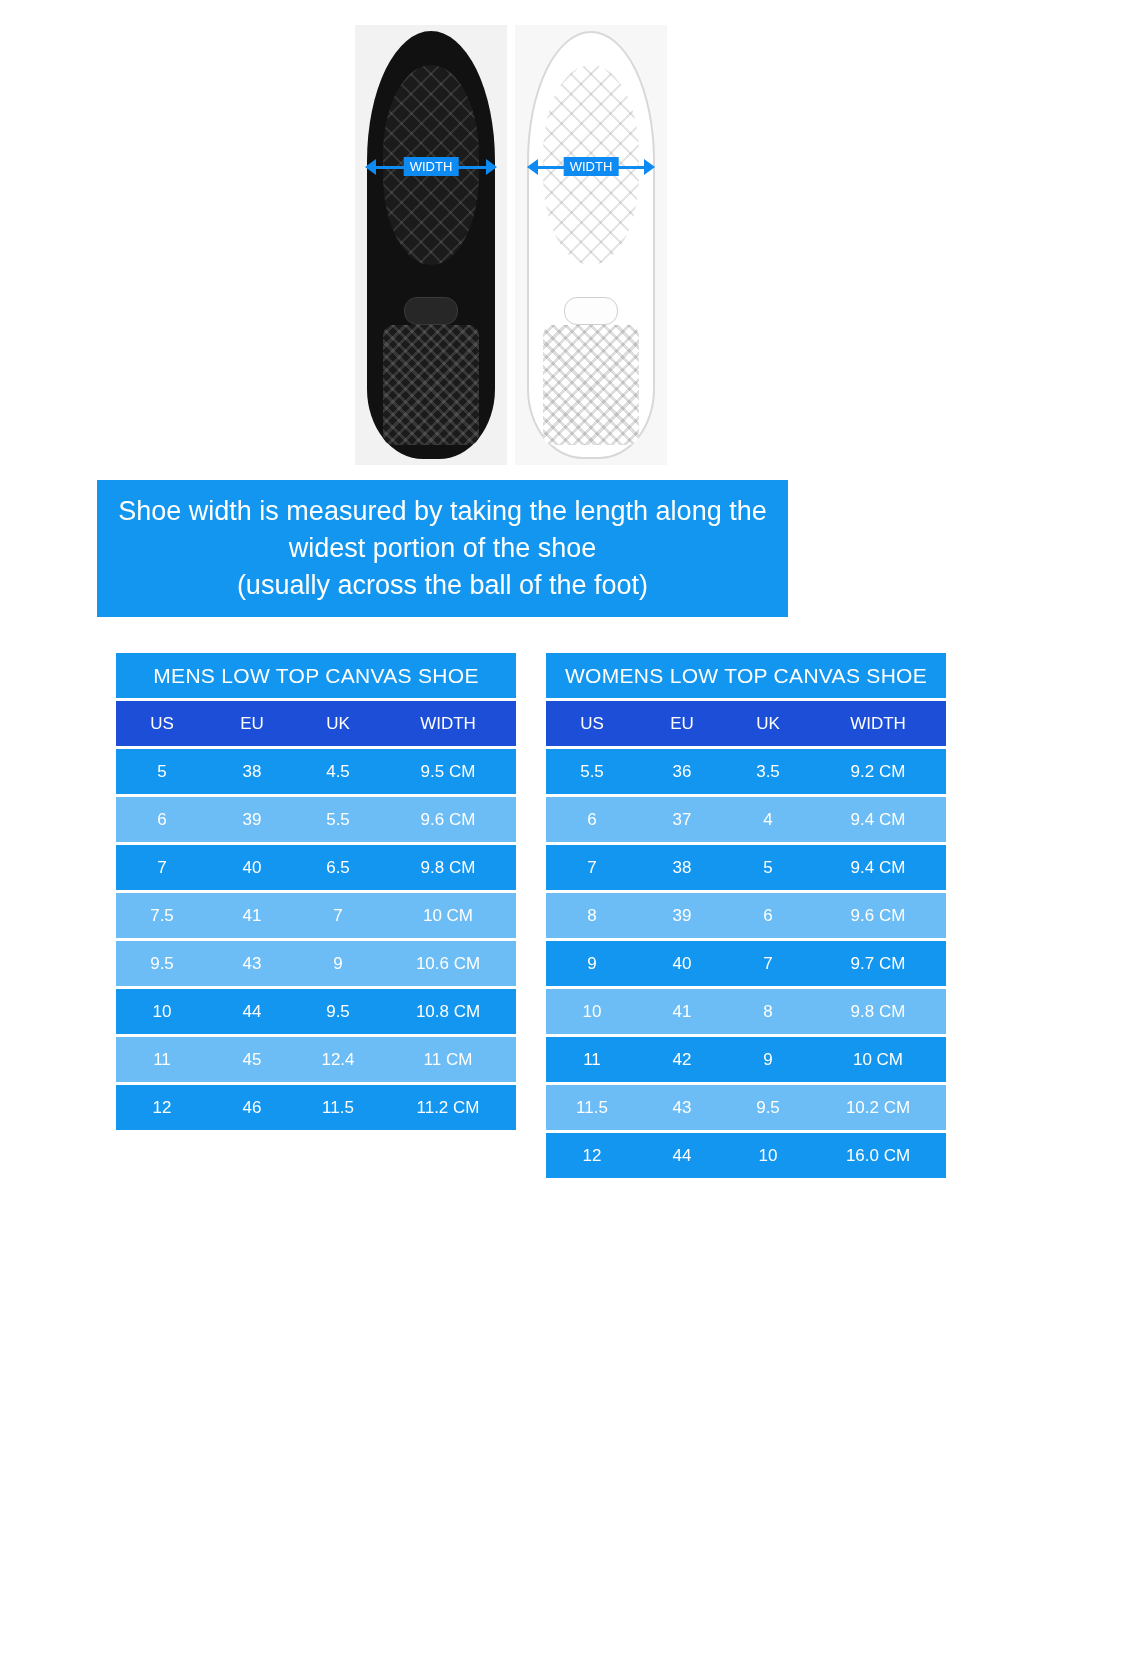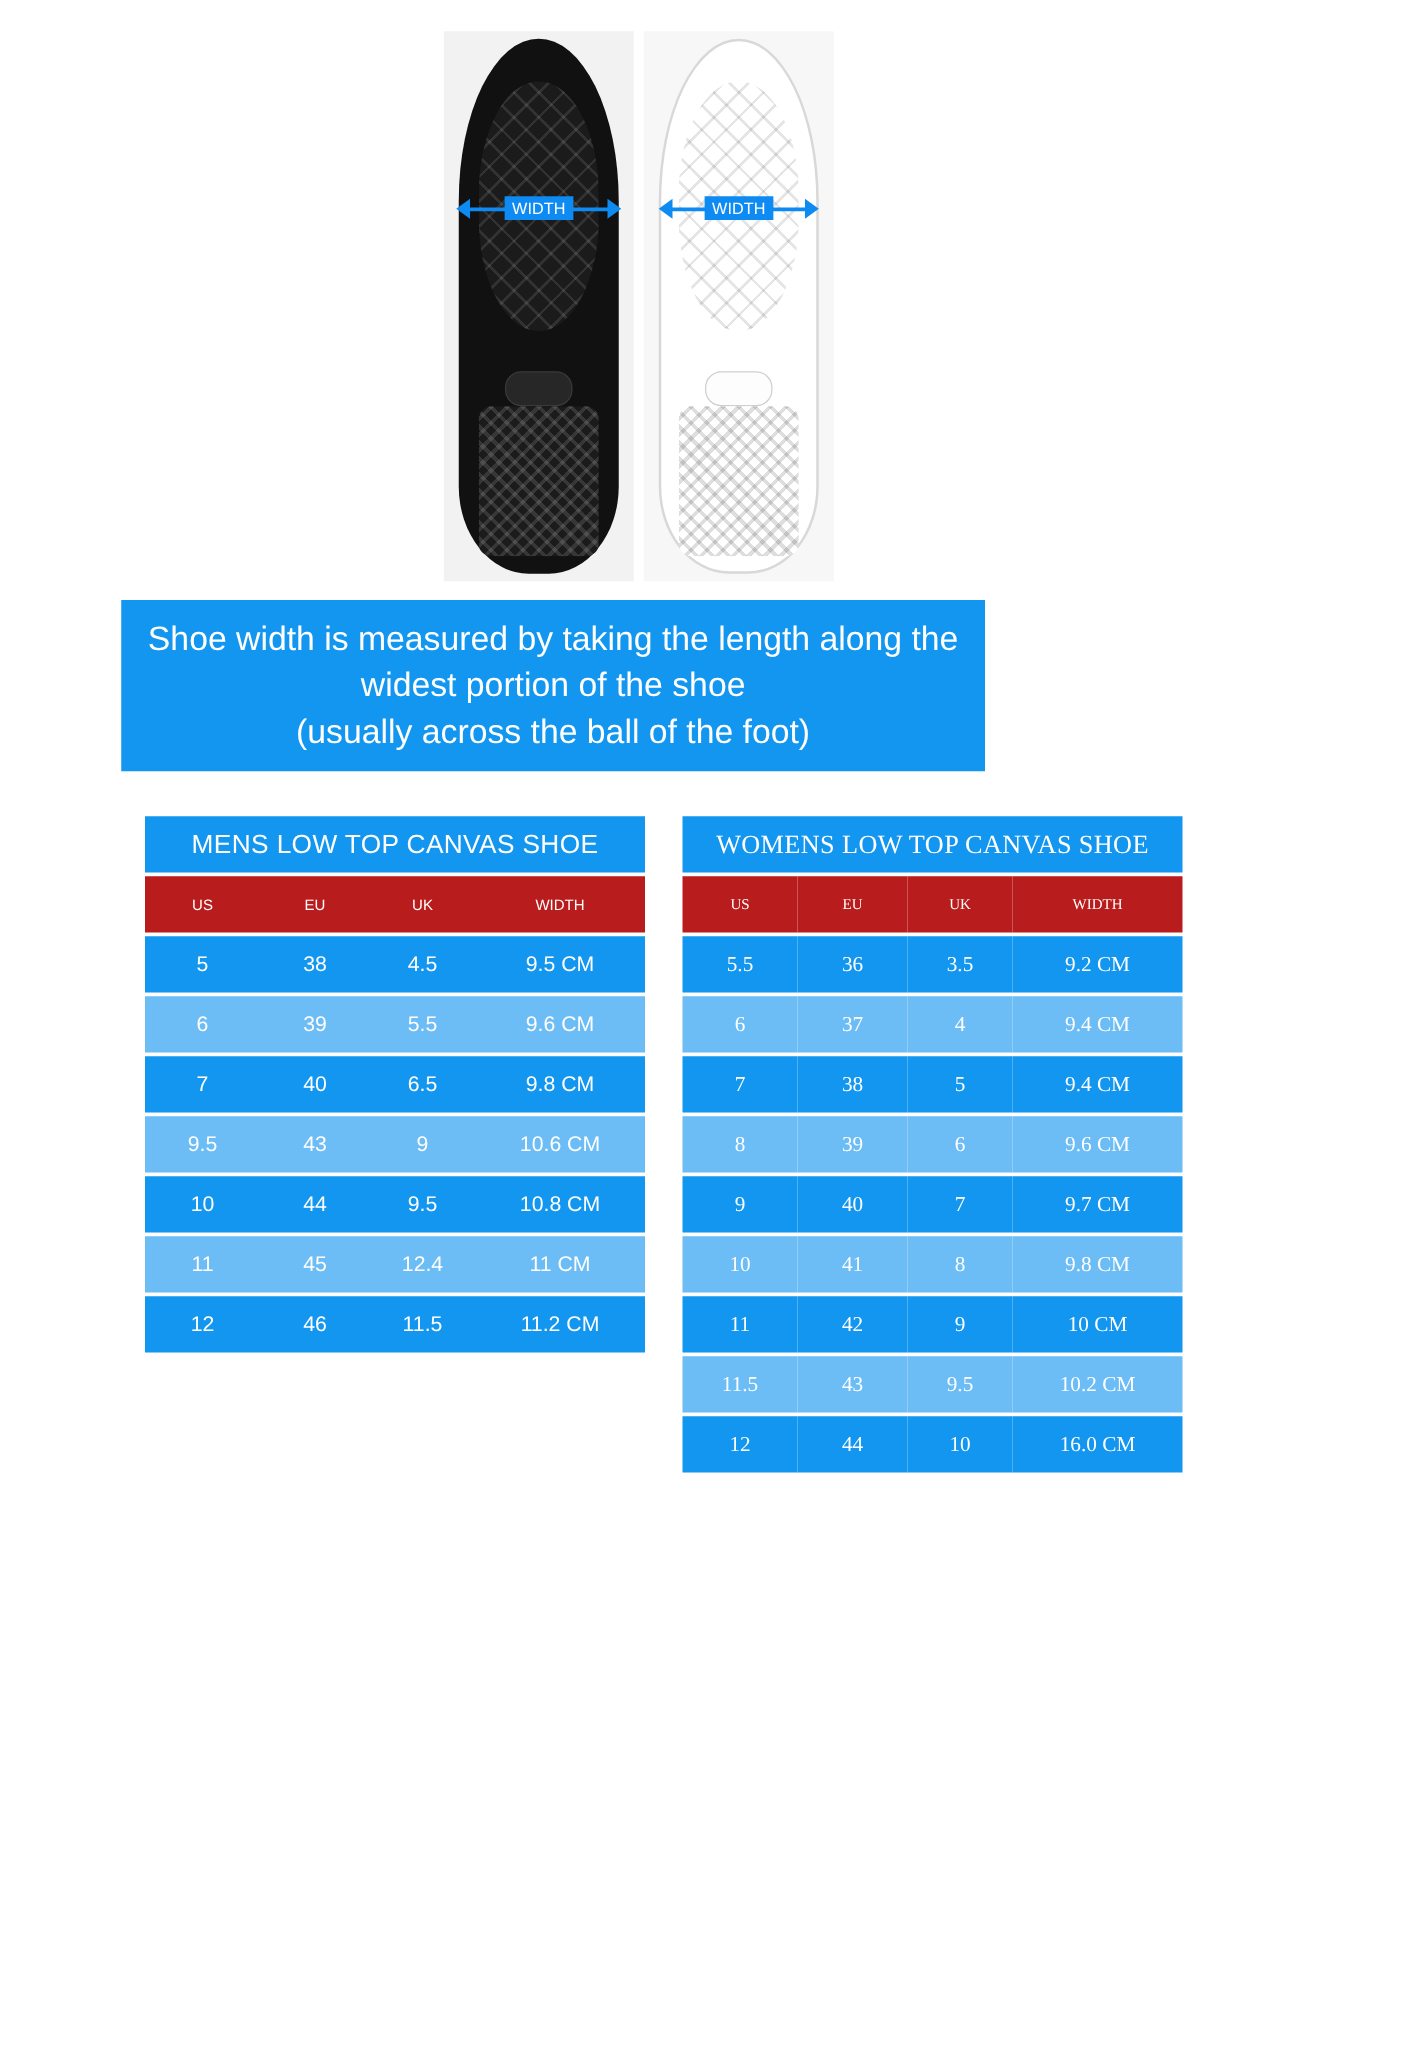--- a/index.html
+++ b/index.html
@@ -154,21 +154,21 @@
     padding: 0 20px;
     white-space: pre-line;
   }
 
   
   .table-wrap {
     position: absolute;
     top: 650px;
   }
   .table-left  { left: 104px;  width: 400px; }
-  .table-right { left: 534px;  width: 400px; font-family: Liberation Serif, serif; }
+  .table-right { left: 534px;  width: 400px; }
 
   table.size-table {
     border-collapse: separate;
     border-spacing: 0 3px;
     width: 100%;
     table-layout: fixed;
     margin-left: 12px;
   }
   table.size-table td, table.size-table th {
     text-align: center;
@@ -178,22 +178,22 @@
     height: 45px;
     vertical-align: middle;
   }
   .tbl-title {
     background: #1296f0;
     font-size: 21px;
     height: 68px;
     letter-spacing: 0.3px;
   }
   .tbl-head td {
-    background: #b91c1c;
-    font-size: 12px;
+    background: #1d4ed8;
+    font-size: 17px;
     height: 48px;
   }
   tr.row-dark td   { background: #1296f0; font-size: 17px; }
   tr.row-light td  { background: #6cbcf5; font-size: 17px; }
 
   .col-a { width: 23%; }
   .col-b { width: 22%; }
   .col-c { width: 21%; }
   .col-d { width: 34%; }
 </style>
@@ -266,20 +266,26 @@
         <td>5.5</td>
         <td>9.6 CM</td>
       </tr>
       <tr class="row-dark">
         <td>7</td>
         <td>40</td>
         <td>6.5</td>
         <td>9.8 CM</td>
       </tr>
       <tr class="row-light">
+        <td>7.5</td>
+        <td>41</td>
+        <td>7</td>
+        <td>10 CM</td>
+      </tr>
+      <tr class="row-light">
         <td>9.5</td>
         <td>43</td>
         <td>9</td>
         <td>10.6 CM</td>
       </tr>
       <tr class="row-dark">
         <td>10</td>
         <td>44</td>
         <td>9.5</td>
         <td>10.8 CM</td>

